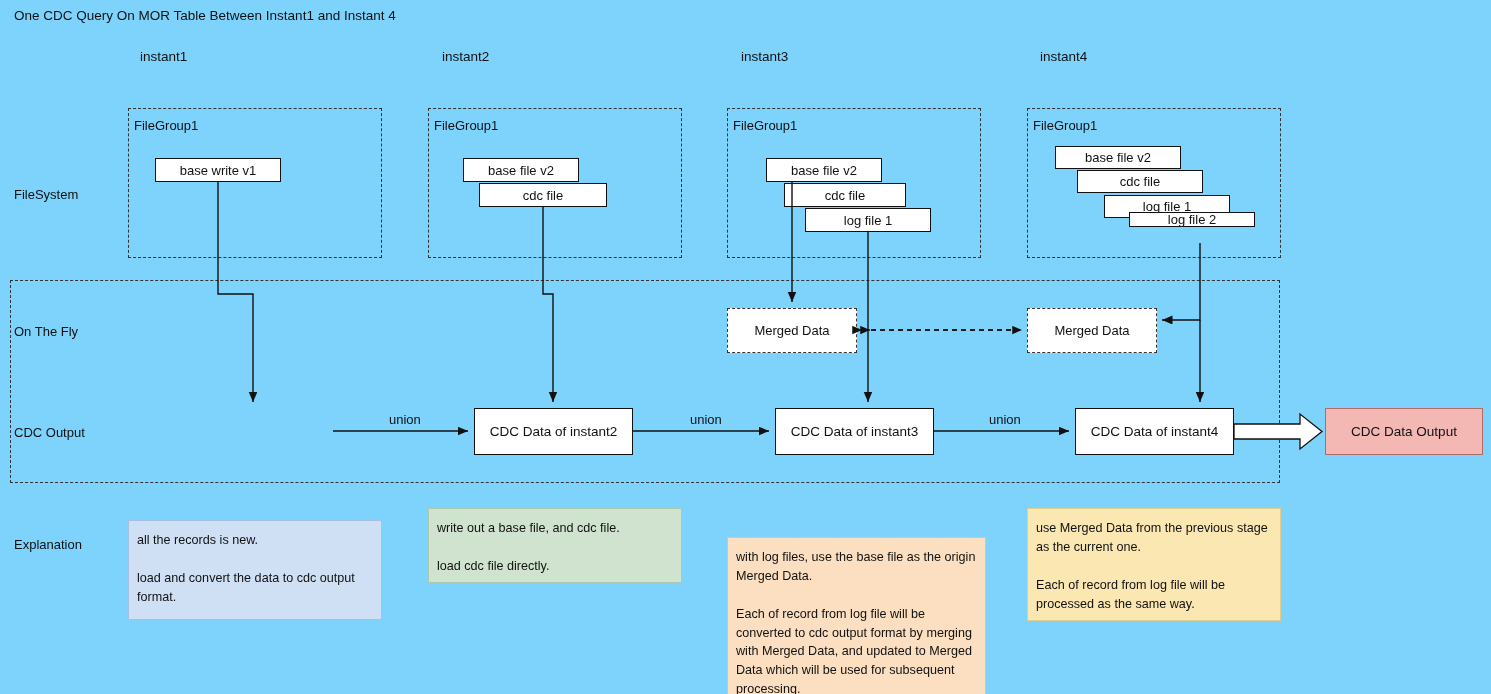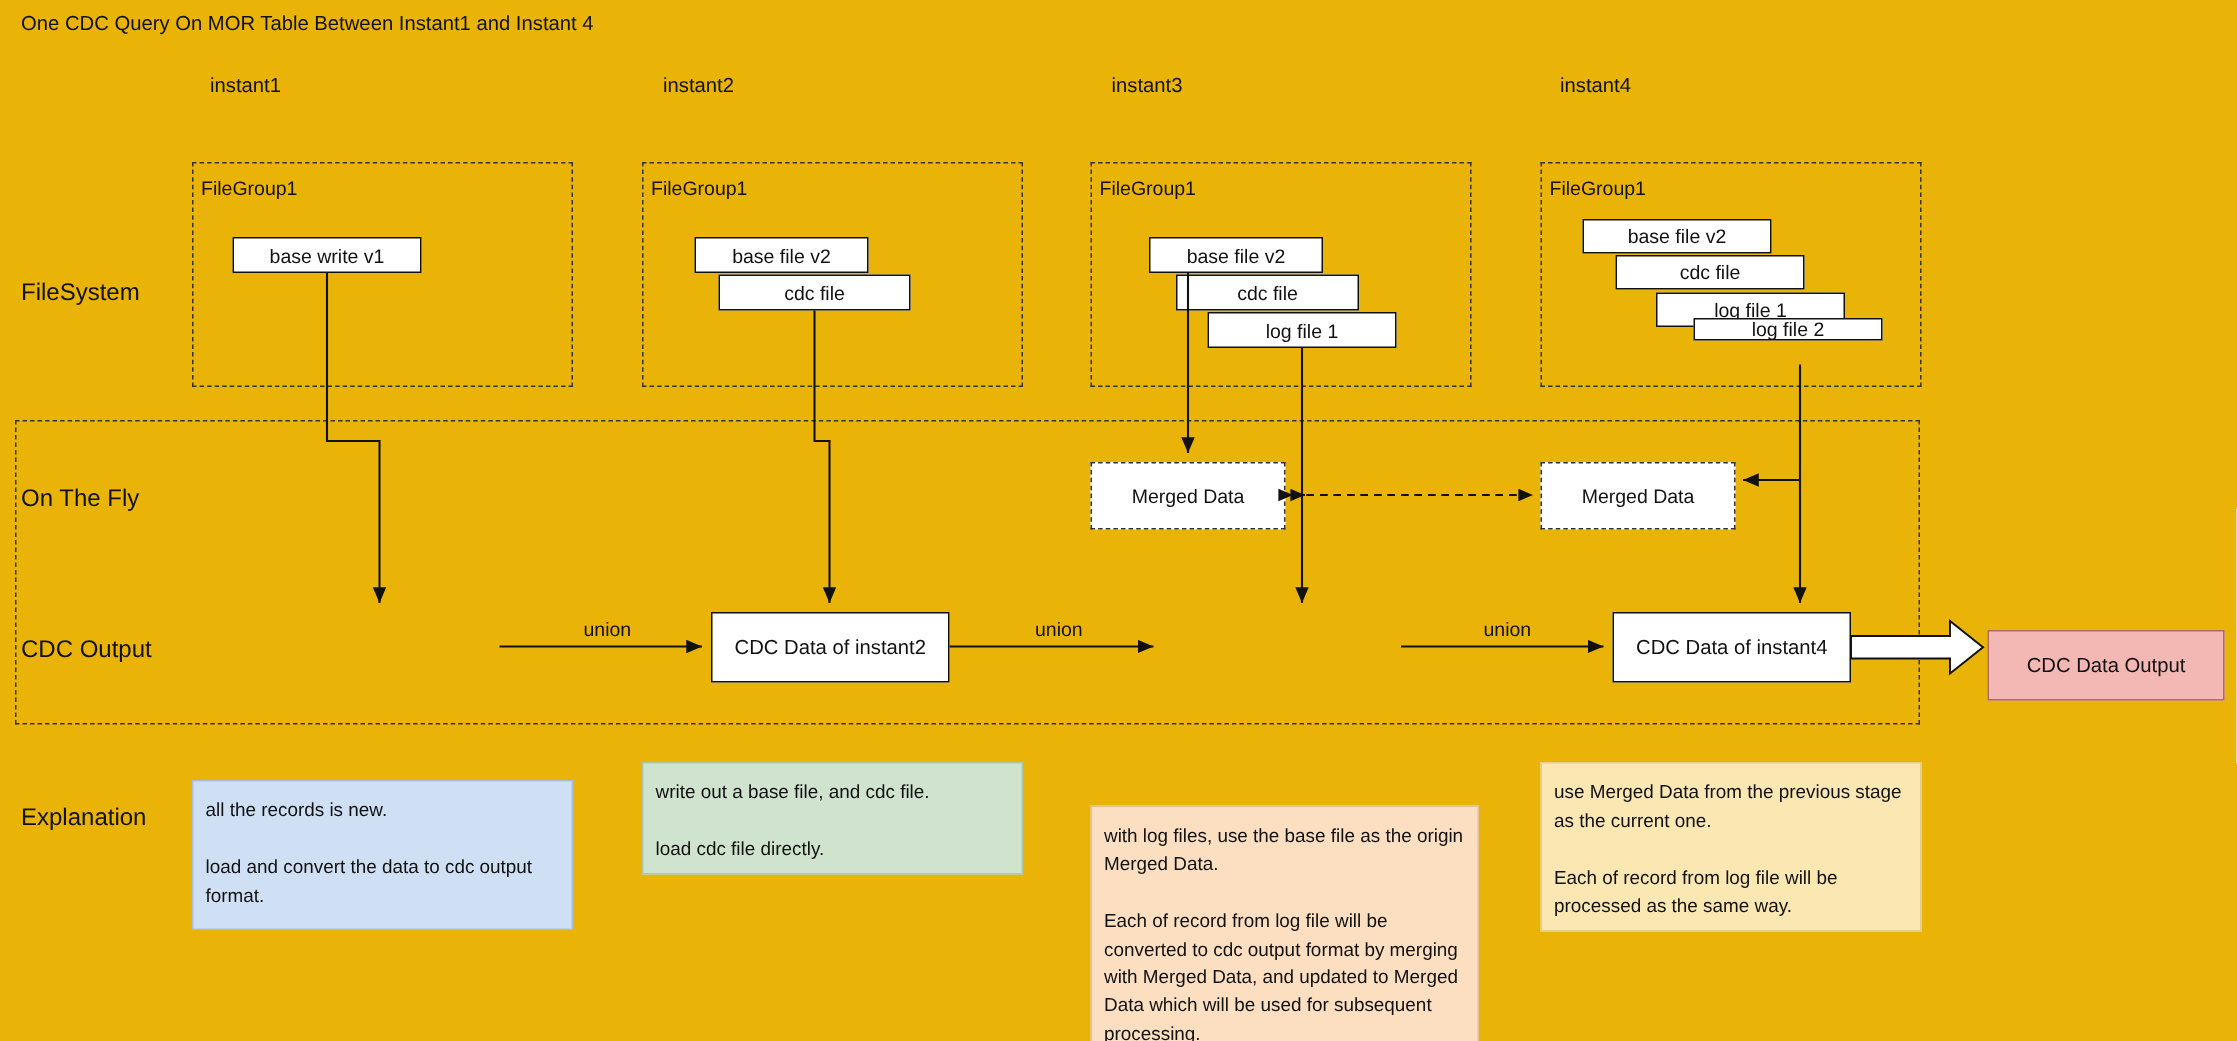--- a/index.html
+++ b/index.html
@@ -9,37 +9,37 @@
   }
   body {
     font-family: "Liberation Sans", sans-serif;
     color: #1a1a1a;
   }
   #canvas {
     position: relative;
     width: 1491px;
     height: 694px;
     overflow: hidden;
-    background: #eab308;
+    background: #7dd3fc;
   }
   .abs { position: absolute; box-sizing: border-box; }
 
   .title {
     left: 14px; top: 8px;
     font-size: 13.5px;
     color: #111;
     white-space: nowrap;
   }
   .col-label {
     font-size: 13.5px;
     color: #111;
     white-space: nowrap;
   }
   .row-label {
-    font-size: 16px;
+    font-size: 13px;
     color: #111;
     white-space: nowrap;
   }
 
   .dashed-box {
     border: 1.6px dashed #333;
     background: transparent;
   }
   .fg-label {
     font-size: 13px;
@@ -156,27 +156,28 @@
   <div class="abs file-box" style="left:1077px; top:170px; width:126px; height:23px;">cdc file</div>
   <div class="abs file-box" style="left:1104px; top:195px; width:126px; height:23px;">log file 1</div>
   <div class="abs file-box" style="left:1129px; top:212px; width:126px; height:15px;">log file 2</div>
 
   <div class="abs dashed-box" style="left:10px; top:280px; width:1270px; height:203px;"></div>
 
   <div class="abs merged-box" style="left:727px; top:308px; width:130px; height:45px;">Merged Data</div>
   <div class="abs merged-box" style="left:1027px; top:308px; width:130px; height:45px;">Merged Data</div>
 
   <div class="abs cdc-box" style="left:474px; top:408px; width:159px; height:47px;">CDC Data of instant2</div>
+  <div class="abs cdc-box" style="left:775px; top:408px; width:159px; height:47px;">CDC Data of instant3</div>
   <div class="abs cdc-box" style="left:1075px; top:408px; width:159px; height:47px;">CDC Data of instant4</div>
 
   <div class="abs union-label" style="left:389px; top:412px;">union</div>
   <div class="abs union-label" style="left:690px; top:412px;">union</div>
   <div class="abs union-label" style="left:989px; top:412px;">union</div>
 
-  <div class="abs output-box" style="left:1325px; top:420px; width:158px; height:47px;text-align:right;">CDC Data Output</div>
+  <div class="abs output-box" style="left:1325px; top:408px; width:158px; height:47px;text-align:right;">CDC Data Output</div>
 
   <div class="abs expl-box expl-blue" style="left:128px; top:520px; width:254px; height:100px;">all the records is new.
 
 load and convert the data to cdc output format.</div>
   <div class="abs expl-box expl-green" style="left:428px; top:508px; width:254px; height:75px;">write out a base file, and cdc file.
 
 load cdc file directly.</div>
   <div class="abs expl-box expl-orange" style="left:727px; top:508px; width:259px; height:176px;">with log files, use the base file as the origin Merged Data.
 
 Each of record from log file will be converted to cdc output format by merging with Merged Data, and updated to Merged Data which will be used for subsequent processing.</div>

